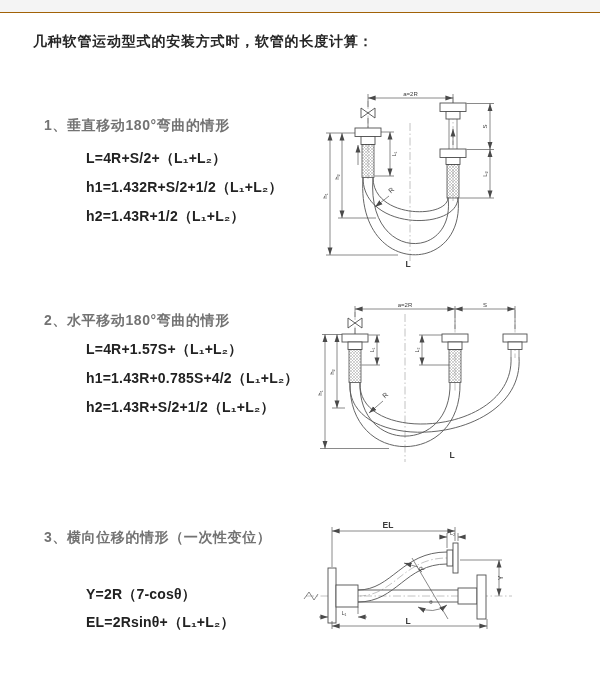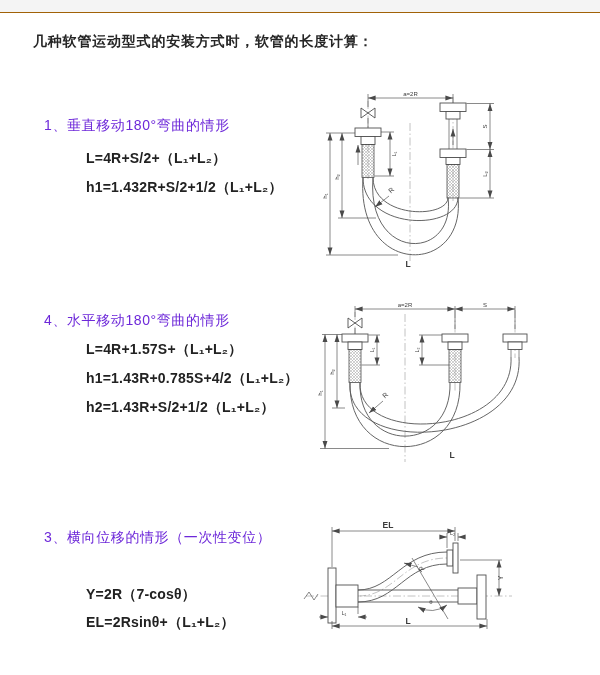--- a/index.html
+++ b/index.html
@@ -6,22 +6,22 @@
   .page {
     position:relative; width:600px; height:675px; background:#ffffff;
     font-family:"Liberation Sans", sans-serif; color:#2b2b2b;
     overflow:hidden; margin:12px auto; border-top:1px solid #a16207;
   }
   .doc-title {
     position:absolute; left:33px; top:20px;
     font-size:14px; font-weight:bold; letter-spacing:0.8px; color:#262626;
   }
   .heading {
-    position:absolute; font-size:14px; font-weight:normal;
-    letter-spacing:0.6px; color:#6d28d9; white-space:nowrap;
+    position:absolute; font-size:14px; font-weight:bold;
+    letter-spacing:0.6px; color:#737373; white-space:nowrap;
   }
   .formula {
     position:absolute; font-size:14px; font-weight:600;
     letter-spacing:0.2px; color:#222; white-space:nowrap;padding-left:20px;
   }
   .diag { position:absolute; }
   svg text { font-family:"Liberation Sans", sans-serif; fill:#3c3c3c; }
   .cl   { stroke:#8f8f8f; stroke-width:0.55; stroke-dasharray:8 2.5 1.5 2.5; fill:none; }
   .ol   { stroke:#4f4f4f; stroke-width:0.9; fill:#ffffff; }
   .braidr { stroke:#4f4f4f; stroke-width:0.8; fill:url(#braid); }
@@ -37,22 +37,23 @@
 </head>
 <body>
 
 <div class="page">
 
   <div class="doc-title">几种软管运动型式的安装方式时，软管的长度计算：</div>
 
   <div class="heading" style="left:44px;top:104px">1、垂直移动180°弯曲的情形</div>
   <div class="formula" style="left:66px;top:137px">L=4R+S/2+（L₁+L₂）</div>
   <div class="formula" style="left:66px;top:166px">h1=1.432R+S/2+1/2（L₁+L₂）</div>
-
-  <div class="heading" style="left:44px;top:299px">4、水平移动180°弯曲的情形</div>
+  <div class="formula" style="left:66px;top:195px">h2=1.43R+1/2（L₁+L₂）</div>
+
+  <div class="heading" style="left:44px;top:299px">2、水平移动180°弯曲的情形</div>
   <div class="formula" style="left:66px;top:328px">L=4R+1.57S+（L₁+L₂）</div>
   <div class="formula" style="left:66px;top:357px">h1=1.43R+0.785S+4/2（L₁+L₂）</div>
   <div class="formula" style="left:66px;top:386px">h2=1.43R+S/2+1/2（L₁+L₂）</div>
 
   <div class="heading" style="left:44px;top:516px">3、横向位移的情形（一次性变位）</div>
   <div class="formula" style="left:66px;top:573px">Y=2R（7-cosθ）</div>
   <div class="formula" style="left:66px;top:601px">EL=2Rsinθ+（L₁+L₂）</div>
 
   <svg class="diag" style="left:318px;top:70px" width="277" height="188" viewBox="0 0 277 188">
     <defs>

